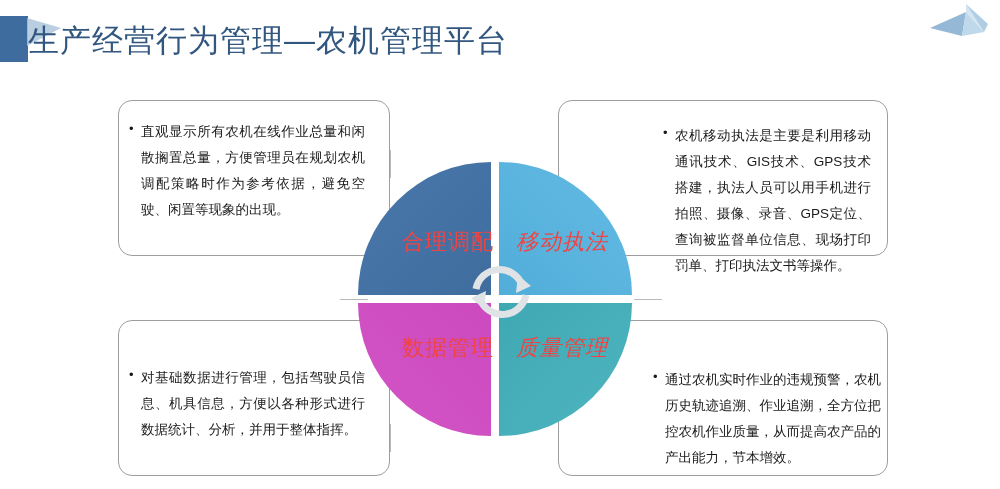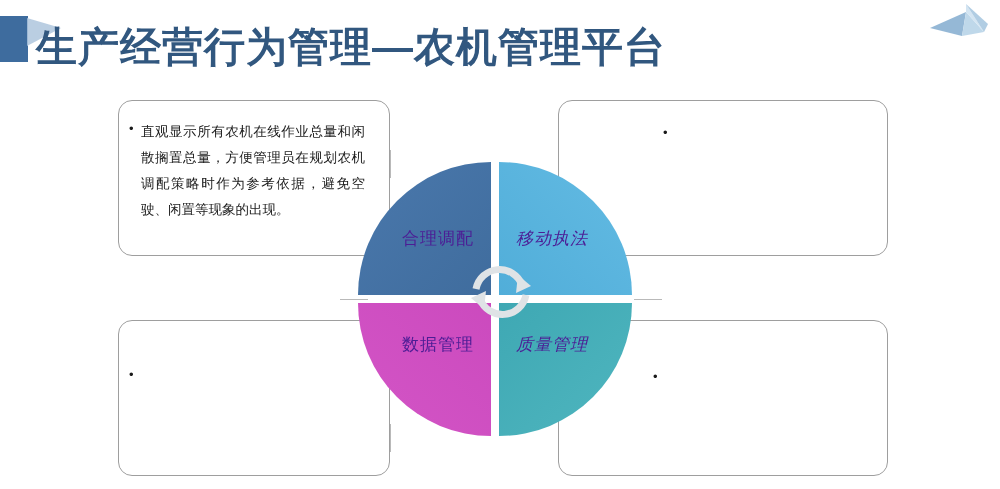--- a/index.html
+++ b/index.html
@@ -38,24 +38,24 @@
     top: 10px;
     width: 0;
     height: 0;
     border-left: 34px solid #aec6dd;
     border-top: 10px solid transparent;
     border-bottom: 18px solid transparent;
     opacity: .85;
   }
   #page-title {
     position: absolute;
-    left: 36px;
+    left: 28px;
     top: 12px;
-    font-size: 41px;
-    font-weight: bold;
+    font-size: 31px;
+    font-weight: normal;
     color: #31577f;
     letter-spacing: 1px;
     white-space: nowrap;
   }
 
   
   #corner-deco {
     position: absolute;
     right: 6px;
     top: 2px;
@@ -132,22 +132,22 @@
   #quad-tl .fill { left: 0;     top: 0;     background: linear-gradient(135deg,#4a78ac 0%, #35618f 100%); }
   #quad-tr { left: 141px; top: 0;   }
   #quad-tr .fill { left: -133px; top: 0;     background: linear-gradient(225deg,#63bbe3 0%, #3fa0cf 100%); }
   #quad-bl { left: 0;    top: 141px; }
   #quad-bl .fill { left: 0;     top: -133px; background: linear-gradient(45deg,#d355c6 0%, #c43fb6 100%); }
   #quad-br { left: 141px; top: 141px; }
   #quad-br .fill { left: -133px; top: -133px; background: linear-gradient(315deg,#4fb6bf 0%, #2e9aa8 100%); }
 
   .quad-label {
     position: absolute;
-    font-size: 17px;
-    color: #4c1d95;
+    font-size: 22px;
+    color: #ef4444;
     letter-spacing: 1px;
     white-space: nowrap;
   }
   #label-tl { left: 402px; top: 227px; }
   #label-tr { left: 516px; top: 227px; font-style: italic; }
   #label-bl { left: 402px; top: 333px; }
   #label-br { left: 516px; top: 333px; font-style: italic; }
 
   #center-arrows {
     position: absolute;
@@ -182,28 +182,31 @@
 <div class="connector" style="left:390px; top:424px; width:1px; height:28px;"></div>
 <div class="connector" style="left:608px; top:424px; width:1px; height:28px;"></div>
 
 <div class="card" id="card-tl">
   <span class="bullet">•</span>
   <div class="card-text">直观显示所有农机在线作业总量和闲散搁置总量，方便管理员在规划农机调配策略时作为参考依据，避免空驶、闲置等现象的出现。</div>
 </div>
 
 <div class="card" id="card-tr">
   <span class="bullet">•</span>
+  <div class="card-text">农机移动执法是主要是利用移动通讯技术、GIS技术、GPS技术搭建，执法人员可以用手机进行拍照、摄像、录音、GPS定位、查询被监督单位信息、现场打印罚单、打印执法文书等操作。</div>
 </div>
 
 <div class="card" id="card-bl">
   <span class="bullet">•</span>
+  <div class="card-text">对基础数据进行管理，包括驾驶员信息、机具信息，方便以各种形式进行数据统计、分析，并用于整体指挥。</div>
 </div>
 
 <div class="card" id="card-br">
   <span class="bullet">•</span>
+  <div class="card-text">通过农机实时作业的违规预警，农机历史轨迹追溯、作业追溯，全方位把控农机作业质量，从而提高农产品的产出能力，节本增效。</div>
 </div>
 
 <div id="wheel">
   <div class="quad" id="quad-tl">
       <div class="fill"></div>
     </div>
   <div class="quad" id="quad-tr">
       <div class="fill"></div>
     </div>
   <div class="quad" id="quad-bl">

